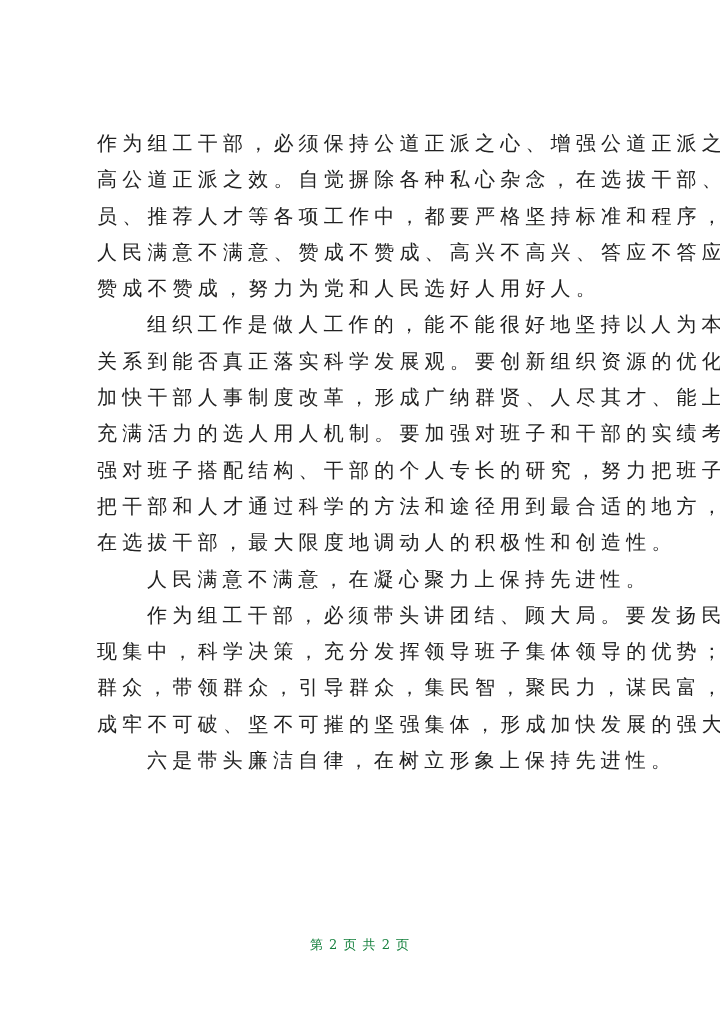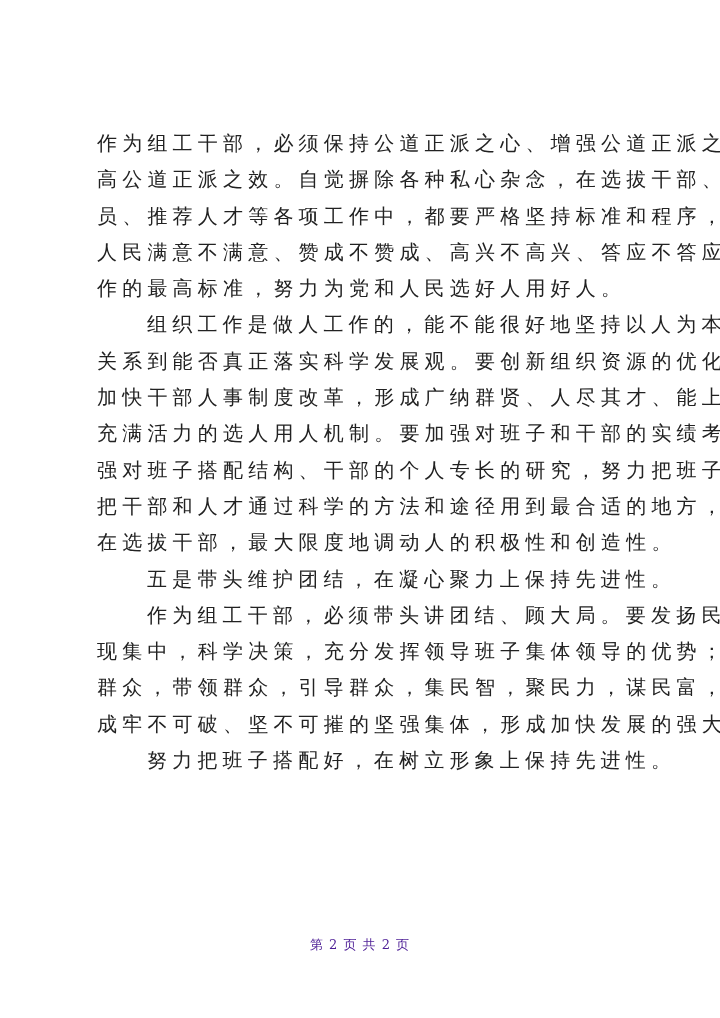--- a/index.html
+++ b/index.html
@@ -40,43 +40,43 @@
       padding-left: 50px;
     }
     .footer {
       position: absolute;
       top: 936px;
       left: 0;
       width: 720px;
       text-align: center;
       font-family: "DejaVu Serif", "Liberation Serif", serif;
       font-size: 13px;
-      color: #4c1d95;
+      color: #15803d;
       letter-spacing: 1px;
     }
   </style>
 </head>
 <body>
 
 <div class="page">
   <div class="body-text">
     <div class="line">作为组工干部，必须保持公道正派之心、增强公道正派之能、提</div>
     <div class="line">高公道正派之效。自觉摒除各种私心杂念，在选拔干部、发展党</div>
     <div class="line">员、推荐人才等各项工作中，都要严格坚持标准和程序，始终以</div>
     <div class="line">人民满意不满意、赞成不赞成、高兴不高兴、答应不答应作为工</div>
-    <div class="line">作的最高标准，努力为党和人民选好人用好人。</div>
+    <div class="line">赞成不赞成，努力为党和人民选好人用好人。</div>
     <div class="line indent">组织工作是做人工作的，能不能很好地坚持以人为本，直接</div>
     <div class="line">关系到能否真正落实科学发展观。要创新组织资源的优化配置，</div>
     <div class="line">加快干部人事制度改革，形成广纳群贤、人尽其才、能上能下、</div>
     <div class="line">充满活力的选人用人机制。要加强对班子和干部的实绩考核，加</div>
     <div class="line">强对班子搭配结构、干部的个人专长的研究，努力把班子搭配好，</div>
     <div class="line">把干部和人才通过科学的方法和途径用到最合适的地方，最大限</div>
     <div class="line">在选拔干部，最大限度地调动人的积极性和创造性。</div>
-    <div class="line indent">五是带头维护团结，在凝心聚力上保持先进性。</div>
+    <div class="line indent">人民满意不满意，在凝心聚力上保持先进性。</div>
     <div class="line indent">作为组工干部，必须带头讲团结、顾大局。要发扬民主，体</div>
     <div class="line">现集中，科学决策，充分发挥领导班子集体领导的优势；要团结</div>
     <div class="line">群众，带领群众，引导群众，集民智，聚民力，谋民富，真正形</div>
     <div class="line">成牢不可破、坚不可摧的坚强集体，形成加快发展的强大合力。</div>
-    <div class="line indent">努力把班子搭配好，在树立形象上保持先进性。</div>
+    <div class="line indent">六是带头廉洁自律，在树立形象上保持先进性。</div>
   </div>
 
   <div class="footer">第 2 页  共 2 页</div>
 </div>
 
 </body></html>

